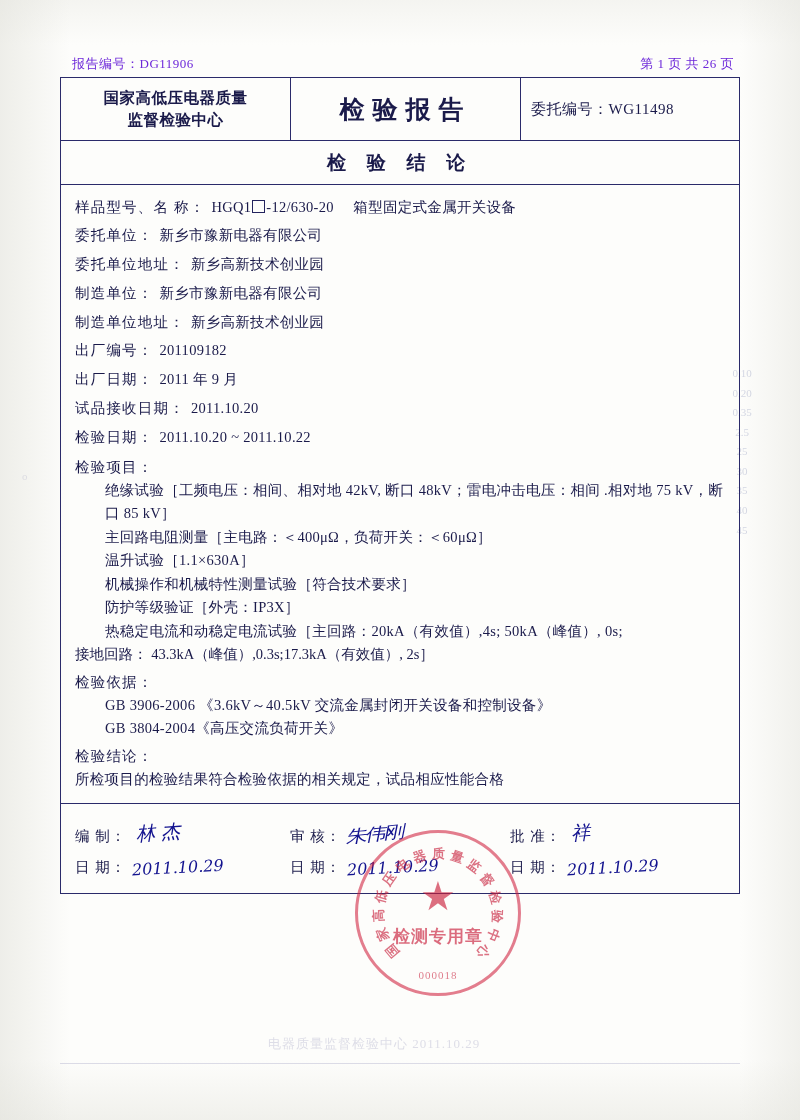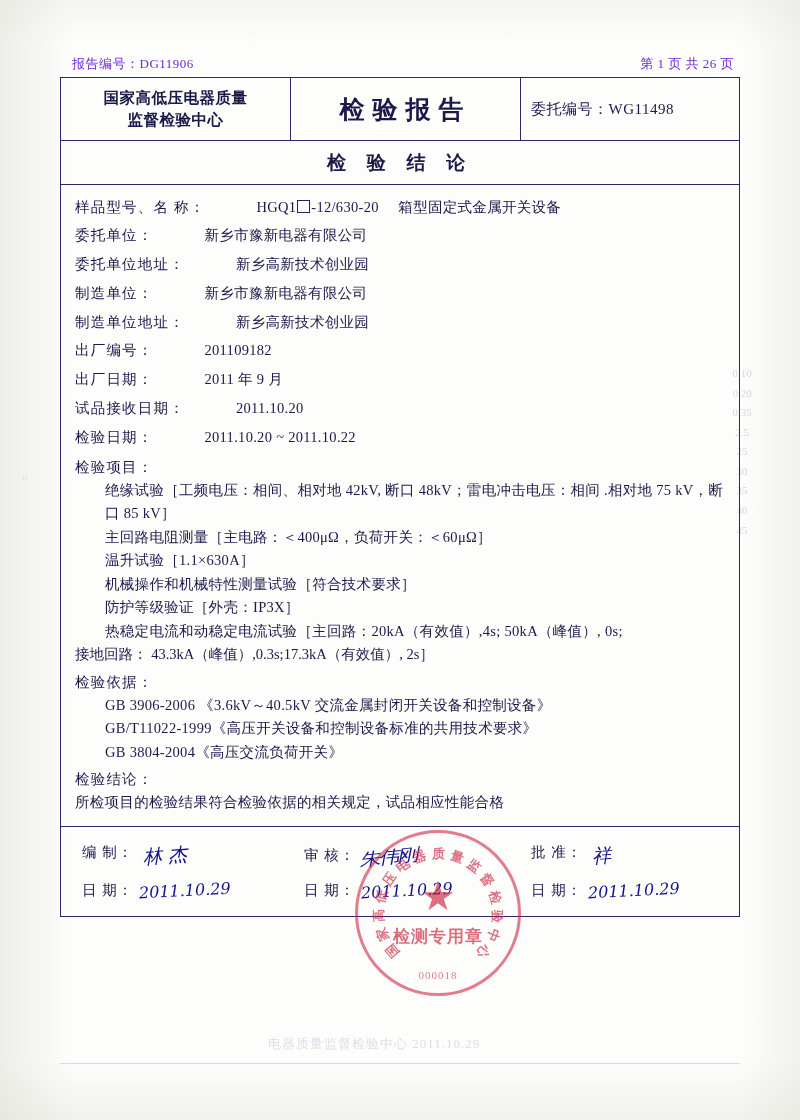--- a/index.html
+++ b/index.html
@@ -112,21 +112,20 @@
     position: relative;
   }
 
   .line {
     display: flex;
     align-items: flex-start;
     font-size: 14.5px;
     line-height: 1.5;
     padding: 3.5px 0 3.5px 14px;
     letter-spacing: 0.4px;
-    gap: 45px;
   }
   .label {
     white-space: nowrap;
     letter-spacing: 1.2px;
   }
   .value {
     margin-left: 6px;
     letter-spacing: 0.3px;
   }
 
@@ -163,23 +162,22 @@
     padding: 10px 0 10px 0;
   }
   .sign-row {
     display: flex;
     font-size: 14.5px;
     padding: 6px 0 6px 14px;
     align-items: flex-end;
   }
   .sign-cell {
     display: flex;
-    align-items: flex-start;
+    align-items: flex-end;
     letter-spacing: 1px;
-    margin-left: 7px;
   }
   .sign-cell.c1 { width: 215px; }
   .sign-cell.c2 { width: 220px; }
   .sign-cell.c3 { width: 200px; }
   .hand {
     font-family: "DejaVu Serif", serif;
     font-style: italic;
     font-size: 19px;
     color: #13138f;
     margin-left: 10px;
@@ -396,21 +394,20 @@
         <div class="indent">绝缘试验［工频电压：相间、相对地 42kV, 断口 48kV；雷电冲击电压：相间 .相对地 75 kV，断口 85 kV］</div>
         <div class="indent">主回路电阻测量［主电路：＜400μΩ，负荷开关：＜60μΩ］</div>
         <div class="indent">温升试验［1.1×630A］</div>
         <div class="indent">机械操作和机械特性测量试验［符合技术要求］</div>
         <div class="indent">防护等级验证［外壳：IP3X］</div>
         <div class="indent">热稳定电流和动稳定电流试验［主回路：20kA（有效值）,4s; 50kA（峰值）, 0s;</div>
         <div class="indent2">接地回路：  43.3kA（峰值）,0.3s;17.3kA（有效值）, 2s］</div>
 
         <div class="sec-head">检验依据：</div>
         <div class="indent">GB 3906-2006 《3.6kV～40.5kV 交流金属封闭开关设备和控制设备》</div>
-        <div class="indent">GB/T11022-1999《高压开关设备和控制设备标准的共用技术要求》</div>
         <div class="indent">GB 3804-2004《高压交流负荷开关》</div>
 
         <div class="sec-head">检验结论：</div>
         <div class="concl-text">所检项目的检验结果符合检验依据的相关规定，试品相应性能合格</div>
 
       </div>
 
       <div class="sign-box">
         <div class="sign-row">
           <div class="sign-cell c1">

